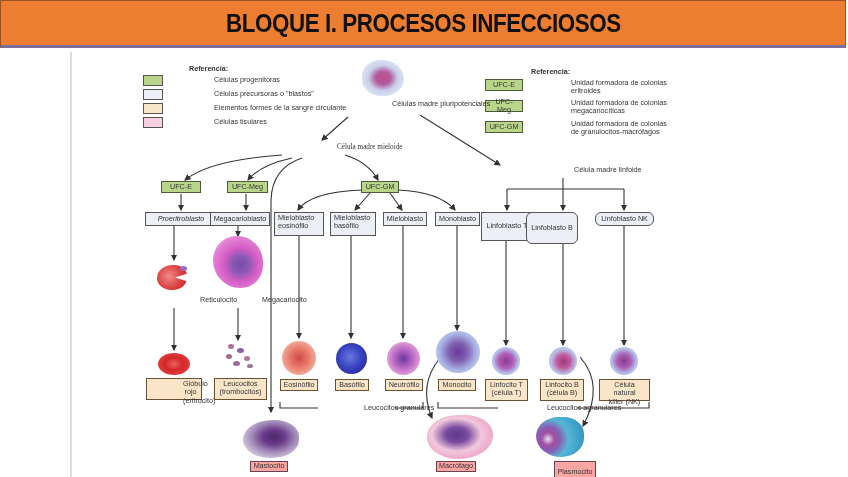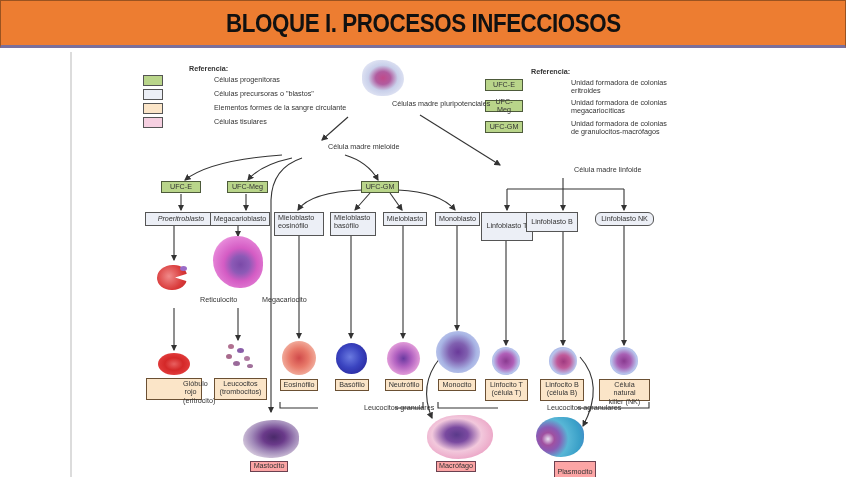--- a/index.html
+++ b/index.html
@@ -104,35 +104,35 @@
   <div class="box green center" style="left:485px;top:79px;width:38px;height:12px;">UFC-E</div>
   <div class="lbl" style="left:525px;top:79px;"><span>Unidad formadora de colonias</span><br><span>eritroides</span></div>
   <div class="box green center" style="left:485px;top:100px;width:38px;height:12px;">UFC-Meg</div>
   <div class="lbl" style="left:525px;top:99px;"><span>Unidad formadora de colonias</span><br><span>megacariocíticas</span></div>
   <div class="box green center" style="left:485px;top:121px;width:38px;height:12px;">UFC-GM</div>
   <div class="lbl" style="left:525px;top:120px;"><span>Unidad formadora de colonias</span><br><span>de granulocitos-macrófagos</span></div>
 
   <div class="cell" style="left:362px;top:60px;width:42px;height:36px;border-radius:45% 55% 50% 48%;background:radial-gradient(ellipse at 50% 50%, #c04a8a 0%, #b15c9f 25%, #c9d0ea 50%, #dfe3f3 75%, rgba(255,255,255,0) 100%);"></div>
   <div class="lbl" style="left:346px;top:100px;">Células madre pluripotenciales</div>
 
-  <div class="lbl" style="left:282px;top:143px;">Célula madre mieloide</div>
+  <div class="lbl" style="left:291px;top:143px;font-family:Liberation Serif, serif;">Célula madre mieloide</div>
   <div class="lbl" style="left:528px;top:166px;">Célula madre linfoide</div>
 
   <div class="box green center" style="left:161px;top:181px;width:40px;height:12px;">UFC-E</div>
   <div class="box green center" style="left:227px;top:181px;width:41px;height:12px;">UFC-Meg</div>
   <div class="box green center" style="left:361px;top:181px;width:38px;height:12px;">UFC-GM</div>
 
   <div class="box blue center" style="left:145px;top:212px;width:72px;height:14px;font-style:italic;">Proeritroblasto</div>
   <div class="box blue center" style="left:210px;top:212px;width:60px;height:14px;">Megacarioblasto</div>
   <div class="box blue" style="left:274px;top:212px;width:50px;height:24px;display:block;"><span>Mieloblasto</span><br><span>eosinófilo</span></div>
   <div class="box blue" style="left:330px;top:212px;width:46px;height:24px;display:block;"><span>Mieloblasto</span><br><span>basófilo</span></div>
   <div class="box blue center" style="left:383px;top:212px;width:44px;height:14px;">Mieloblasto</div>
   <div class="box blue center" style="left:435px;top:212px;width:45px;height:14px;">Monoblasto</div>
   <div class="box blue center" style="left:481px;top:212px;width:52px;height:29px;">Linfoblasto T</div>
-  <div class="box blue center" style="left:526px;top:212px;width:52px;height:20px;">Linfoblasto B</div>
+  <div class="box blue center" style="left:526px;top:212px;width:52px;height:32px;border-radius:6px;">Linfoblasto B</div>
   <div class="box blue center" style="left:595px;top:212px;width:59px;height:14px;border-radius:6px;">Linfoblasto NK</div>
 
   <div class="cell" style="left:157px;top:265px;width:30px;height:25px;border-radius:55% 45% 50% 50%;background:radial-gradient(circle at 40% 45%, #f08a8a 0%, #d93a3a 60%, #c02828 100%);clip-path:polygon(0 0,100% 0,100% 35%,60% 50%,100% 65%,100% 100%,0 100%);"></div>
   <div class="cell" style="left:180px;top:266px;width:7px;height:5px;background:#9b6bc7;"></div>
   <div class="lbl" style="left:183px;top:249px;"><span>Núcleo</span><br><span>eyectado</span></div>
   <div class="lbl" style="left:154px;top:296px;">Reticulocito</div>
 
   <div class="cell" style="left:213px;top:236px;width:50px;height:52px;border-radius:48% 52% 45% 55%;background:radial-gradient(circle at 55% 55%, #7a4aa8 0%, #8c5ab6 22%, #d45cc4 42%, #e583d7 70%, rgba(240,170,230,0.4) 100%);"></div>
   <div class="lbl" style="left:216px;top:296px;">Megacariocito</div>
 

